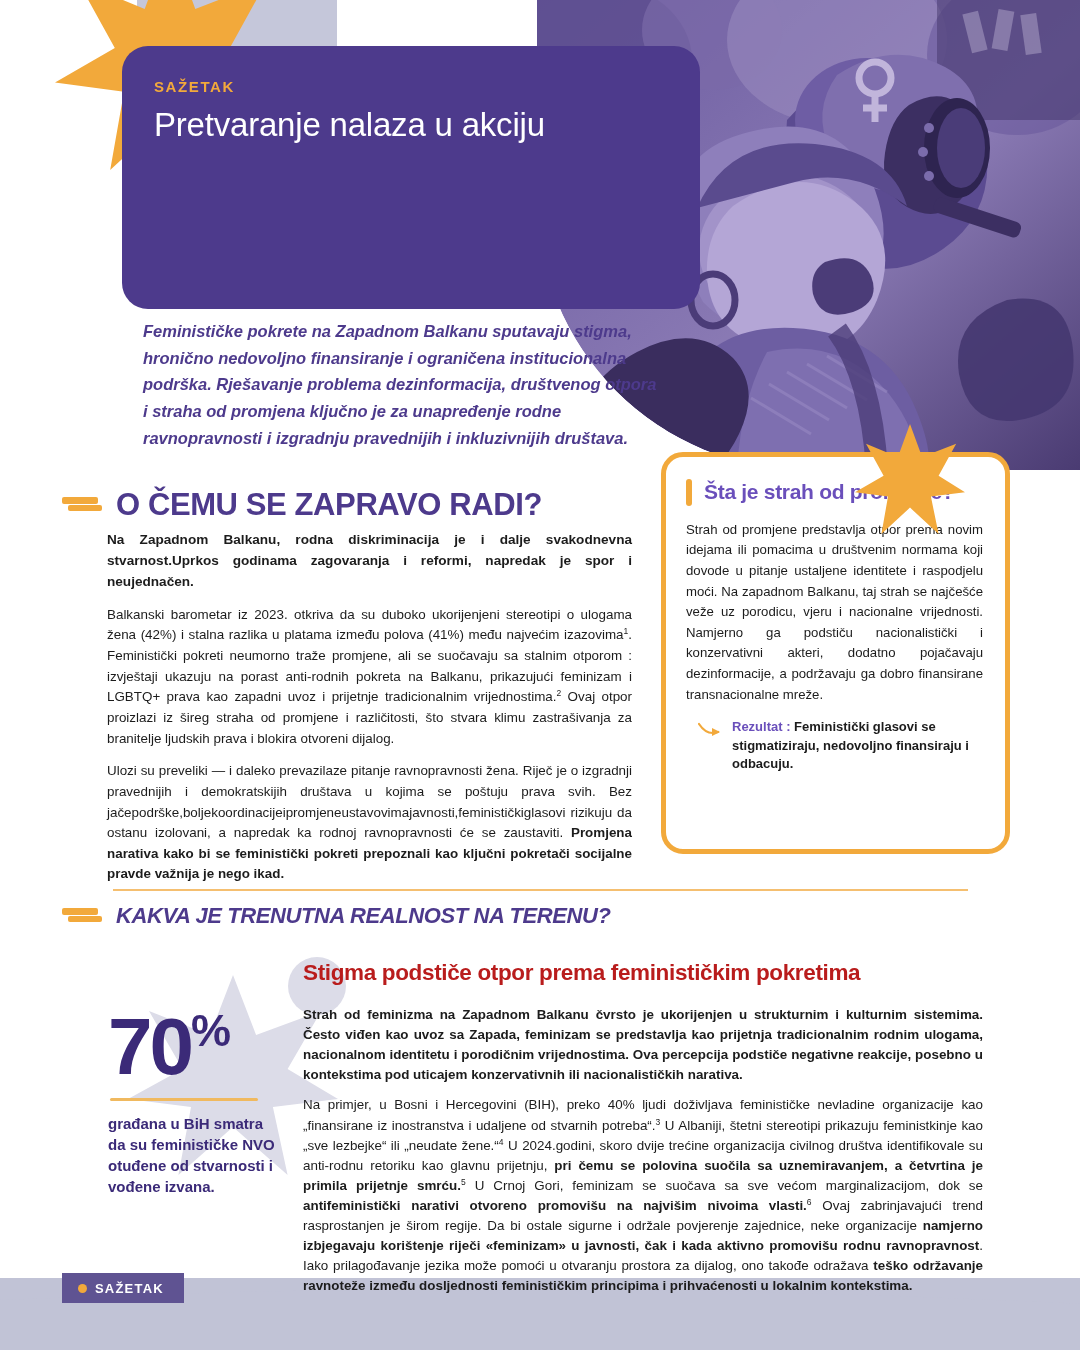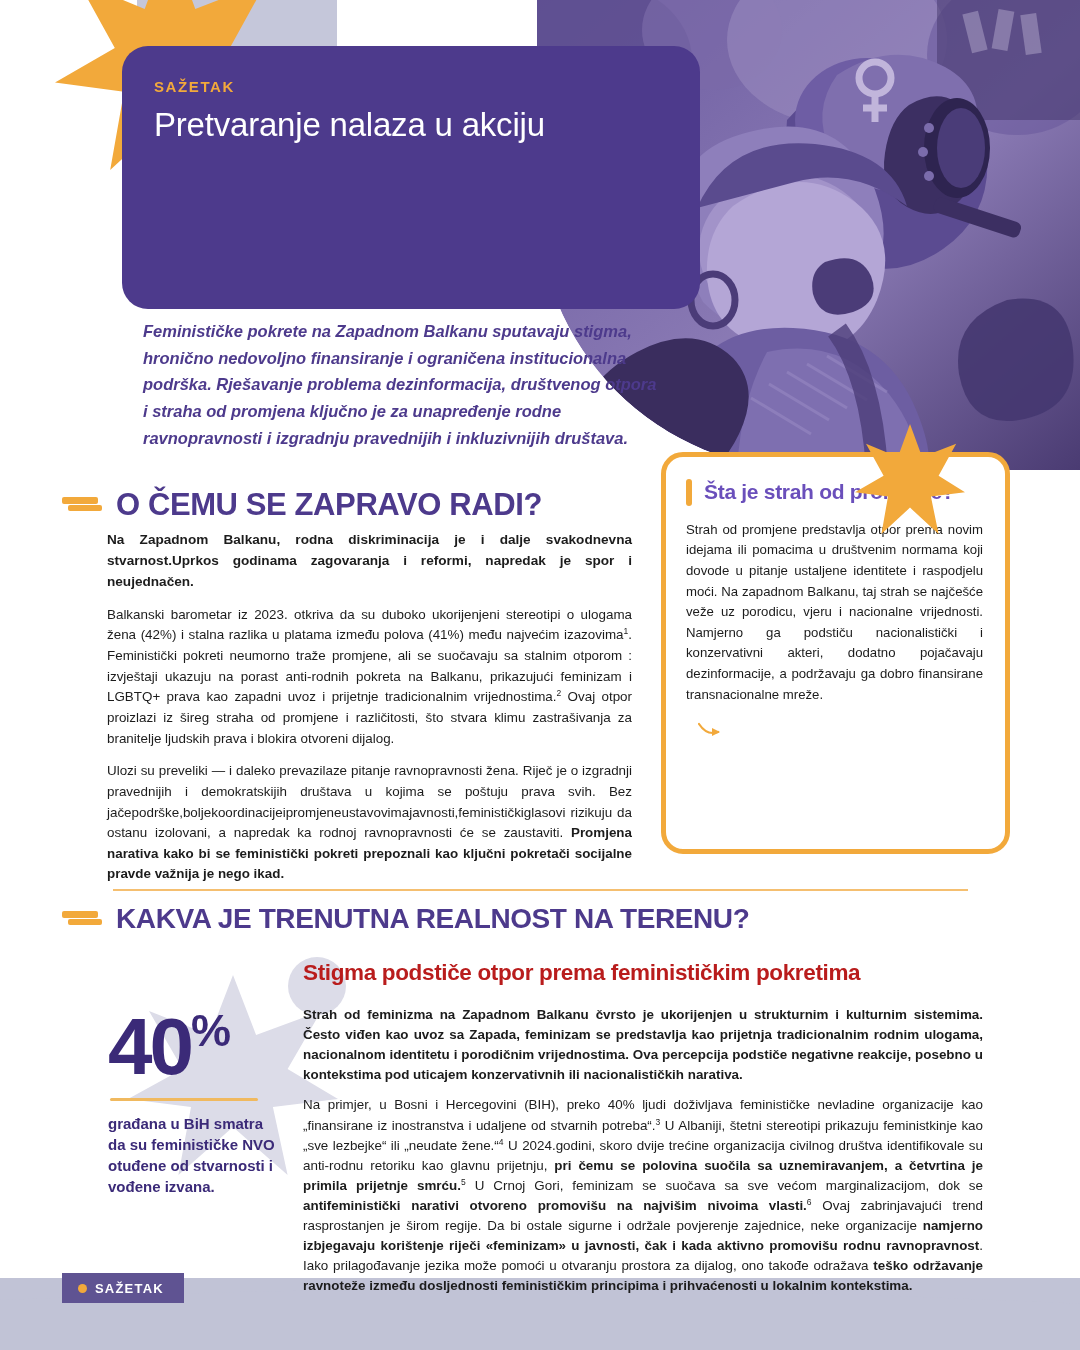--- a/index.html
+++ b/index.html
@@ -135,21 +135,21 @@
   .dash-icon i:nth-child(1) { left: 0; top: 0; width: 36px; height: 7px; }
   .dash-icon i:nth-child(2) { left: 6px; top: 8px; width: 34px; height: 6px; }
   .section-title {
     color: #4d3a8c;
     font-weight: bold;
     letter-spacing: -0.4px;
   }
   #heading-1 { position: absolute; left: 62px; top: 487px; z-index: 5; }
   #heading-1 .section-title { font-size: 31px; }
   #heading-2 { position: absolute; left: 62px; top: 903px; z-index: 5; }
-  #heading-2 .section-title { font-size: 28px; }
+  #heading-2 .section-title { font-size: 22px; font-style: italic; }
 
   
   #body-col {
     position: absolute;
     left: 107px; top: 530px;
     width: 525px;
     z-index: 5;
   }
   #body-col p {
     color: #1c1c1c;
@@ -424,36 +424,39 @@
     <span id="side-card-title">Šta je strah od promjene?</span>
   </div>
   <div id="side-card-body">Strah od promjene predstavlja otpor prema novim idejama ili pomacima u društvenim normama koji dovode u pitanje ustaljene identitete i raspodjelu moći. Na zapadnom Balkanu, taj strah se najčešće veže uz porodicu, vjeru i nacionalne vrijednosti. Namjerno ga podstiču nacionalistički i konzervativni akteri, dodatno pojačavaju dezinformacije, a podržavaju ga dobro finansirane transnacionalne mreže.</div>
   <div id="side-result">
     <span class="arrow-icon">
       <svg width="26" height="18" viewBox="0 0 26 18" xmlns="http://www.w3.org/2000/svg">
         <path d="M1 3 Q9 15 20 11" stroke="#f2a93b" stroke-width="2.2" fill="none" stroke-linecap="round"></path>
         <path d="M14 7 L22 11 L14 15 Z" fill="#f2a93b"></path>
       </svg>
     </span>
+    <span id="side-result-text">
+      <span class="kw">Rezultat :</span><span> Feministički glasovi se stigmatiziraju, nedovoljno finansiraju i odbacuju.</span>
+    </span>
   </div>
 </div>
 
 <div id="divider"></div>
 
 <div class="section-head" id="heading-2">
   <span class="dash-icon">
       <i></i>
       <i></i>
     </span>
   <span class="section-title">KAKVA JE TRENUTNA REALNOST NA TERENU?</span>
 </div>
 
 <div id="stat-block">
   <div id="stat-number">
-    <span>40</span><span class="pct">%</span>
+    <span>70</span><span class="pct">%</span>
   </div>
   <div id="stat-rule"></div>
   <div id="stat-caption">građana u BiH smatra da su feminističke NVO otuđene od stvarnosti i vođene izvana.</div>
 </div>
 
 <div id="stigma-title">Stigma podstiče otpor prema feminističkim pokretima</div>
 <div id="stigma-col">
   <p class="strongpara">Strah od feminizma na Zapadnom Balkanu čvrsto je ukorijenjen u strukturnim i kulturnim sistemima. Često viđen kao uvoz sa Zapada, feminizam se predstavlja kao prijetnja tradicionalnim rodnim ulogama, nacionalnom identitetu i porodičnim vrijednostima. Ova percepcija podstiče negativne reakcije, posebno u kontekstima pod uticajem konzervativnih ili nacionalističkih narativa.</p>
   <p>
     <span>Na primjer, u Bosni i Hercegovini (BIH), preko 40% ljudi doživljava feminističke nevladine organizacije kao „finansirane iz inostranstva i udaljene od stvarnih potreba“.</span><sup>3</sup><span> U Albaniji, štetni stereotipi prikazuju feministkinje kao „sve lezbejke“ ili „neudate žene.“</span><sup>4</sup><span> U 2024.godini, skoro dvije trećine organizacija civilnog društva identifikovale su anti-rodnu retoriku kao glavnu prijetnju, </span><b>pri čemu se polovina suočila sa uznemiravanjem, a četvrtina je primila prijetnje smrću.</b><sup>5</sup><span> U Crnoj Gori, feminizam se suočava sa sve većom marginalizacijom, dok se </span><b>antifeministički narativi otvoreno promovišu na najvišim nivoima vlasti.</b><sup>6</sup><span> Ovaj zabrinjavajući trend rasprostanjen je širom regije. Da bi ostale sigurne i održale povjerenje zajednice, neke organizacije </span><b>namjerno izbjegavaju korištenje riječi «feminizam» u javnosti, čak i kada aktivno promovišu rodnu ravnopravnost</b><span>. Iako prilagođavanje jezika može pomoći u otvaranju prostora za dijalog, ono takođe odražava </span><b>teško održavanje ravnoteže između dosljednosti feminističkim principima i prihvaćenosti u lokalnim kontekstima.</b>

